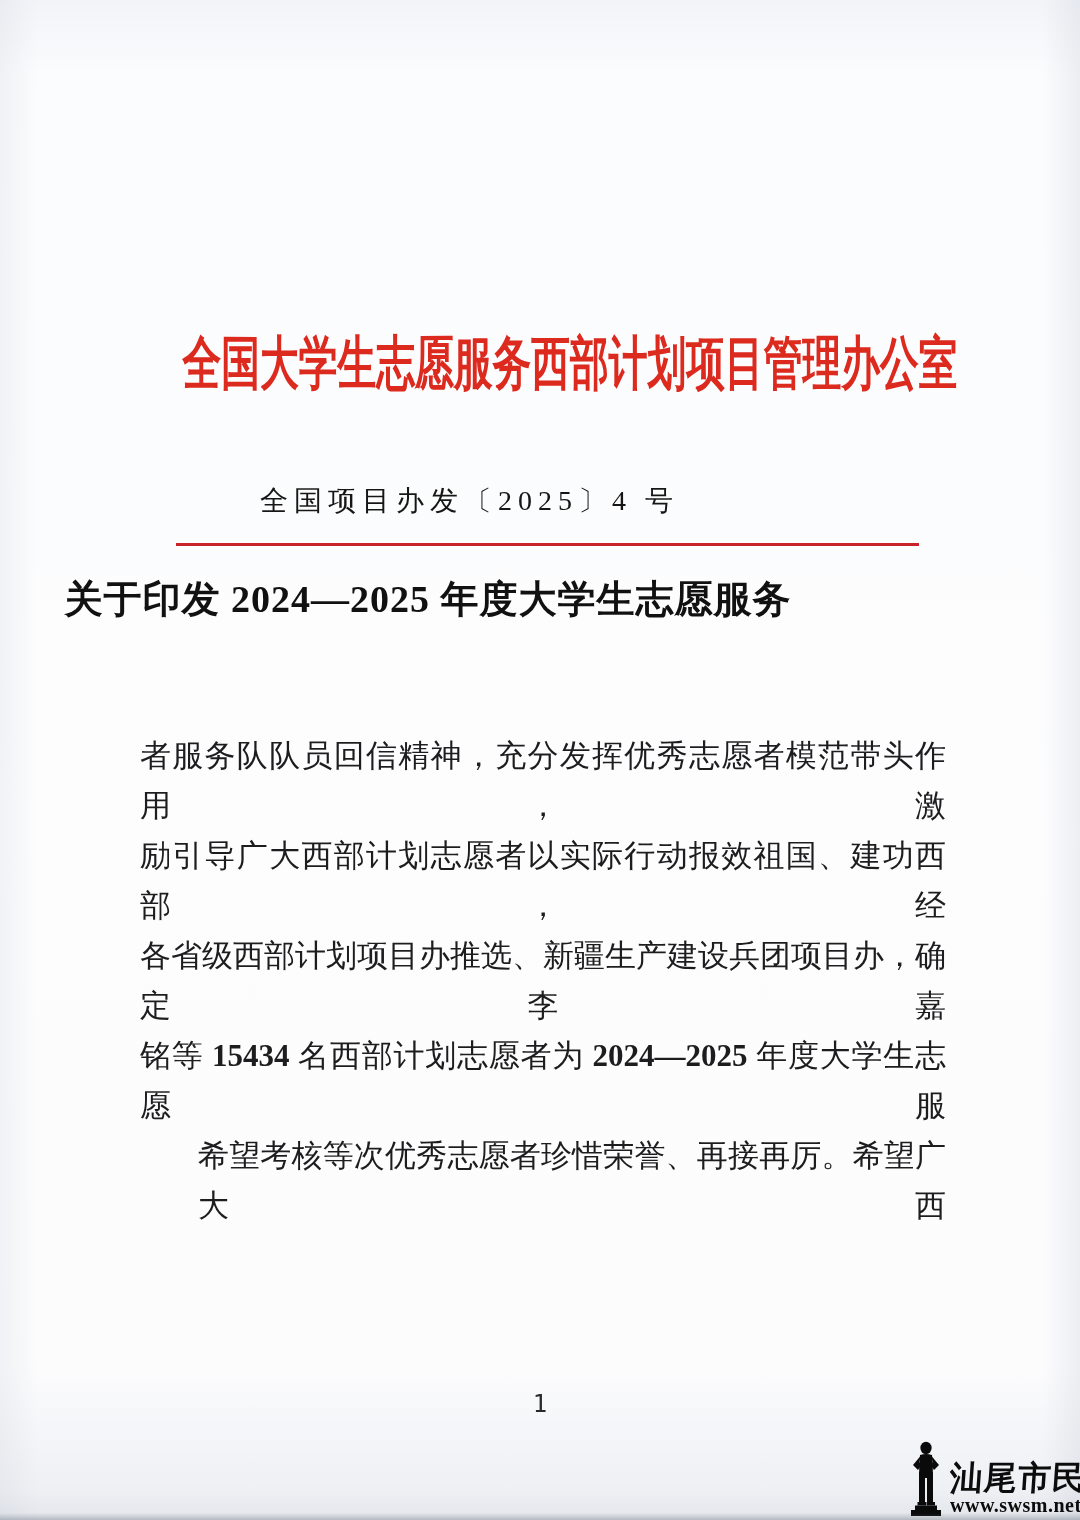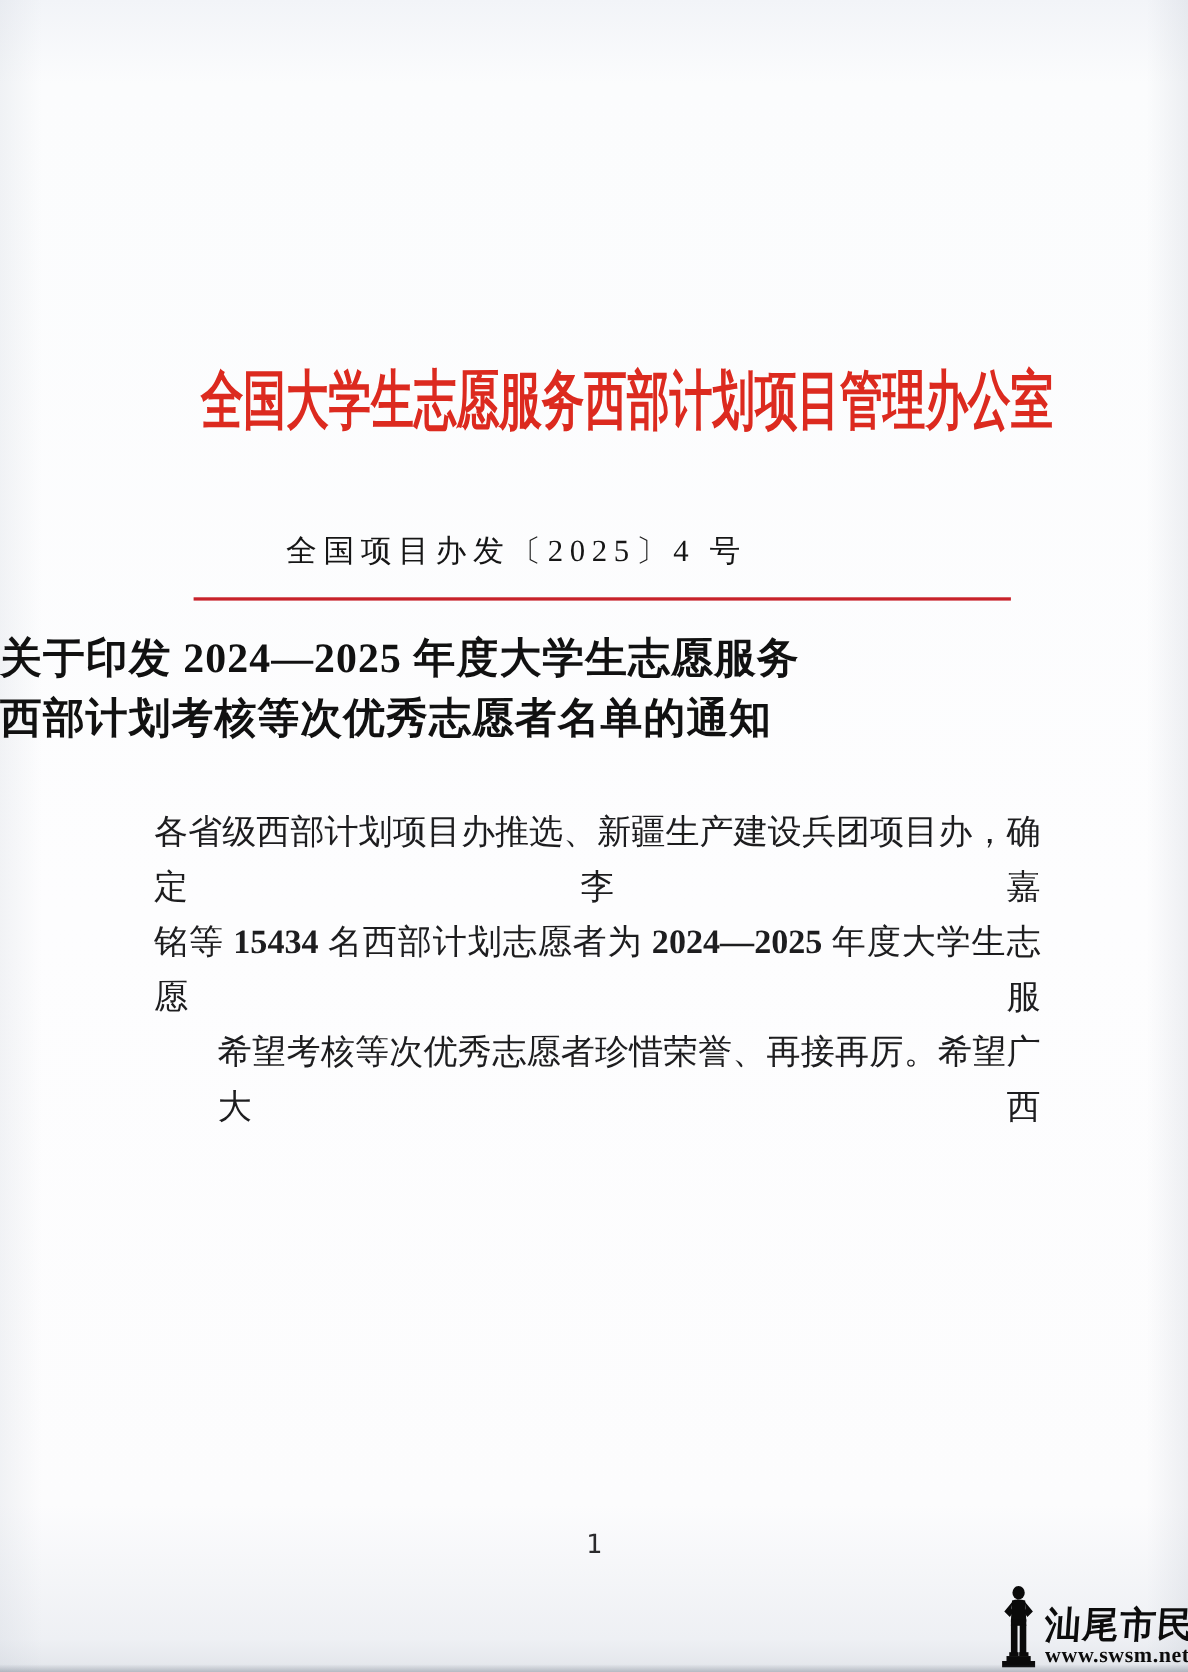--- a/index.html
+++ b/index.html
@@ -43,21 +43,21 @@
 
   
   .red-rule{
     position:absolute; top:543px; left:176px; width:743px; height:3px;
     background:#c8222a;
   }
 
   
   .doc-title{
     position:absolute; top:572px; left:0; width:856px;
-    text-align:left; font-weight:700; color:#111;
+    text-align:center; font-weight:700; color:#111;
     font-size:38px; line-height:54px; letter-spacing:1px;
   }
 
   
   .body-block{
     position:absolute; top:731px; left:140px; width:806px;
     font-size:31px; line-height:50px; color:#1d1d1f;
   }
   .salutation{
     font-family:"Liberation Sans","DejaVu Sans",sans-serif;
@@ -109,25 +109,26 @@
   <div class="org-header">
     <span class="org-header-text">全国大学生志愿服务西部计划项目管理办公室</span>
   </div>
 
   <div class="doc-number">全国项目办发〔2025〕4 号</div>
 
   <div class="red-rule"></div>
 
   <div class="doc-title">
     <div class="title-line"><span>关于印发 </span><span class="num">2024—2025</span><span> 年度大学生志愿服务</span></div>
-    <div class="title-line">西部计划考核等次优秀志愿者名单的通知</div>
   </div>
 
   <div class="body-block">
 
+    <div class="line">者服务队队员回信精神，充分发挥优秀志愿者模范带头作用，激</div>
+    <div class="line">励引导广大西部计划志愿者以实际行动报效祖国、建功西部，经</div>
     <div class="line">各省级西部计划项目办推选、新疆生产建设兵团项目办，确定李嘉</div>
     <div class="line"><span>铭等 </span><span class="num">15434</span><span> 名西部计划志愿者为 </span><span class="num">2024—2025</span><span> 年度大学生志愿服</span></div>
 
     <div class="line indent">希望考核等次优秀志愿者珍惜荣誉、再接再厉。希望广大西</div>
 
   </div>
 
   <div class="page-number">1</div>
 
   <div class="watermark">

